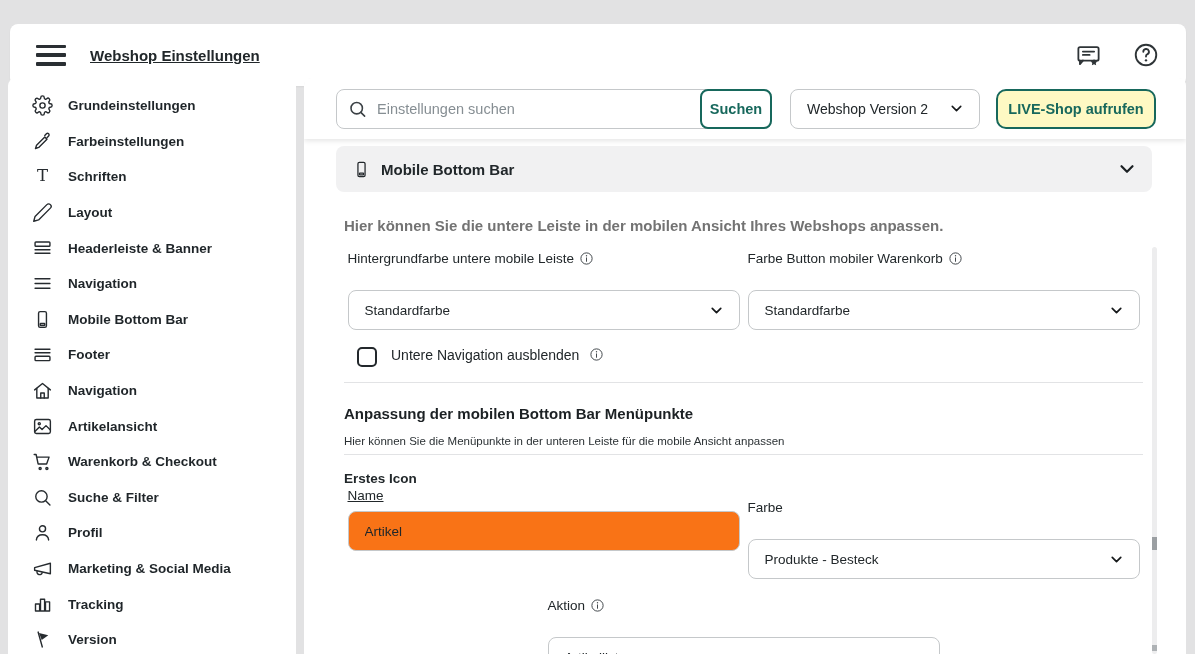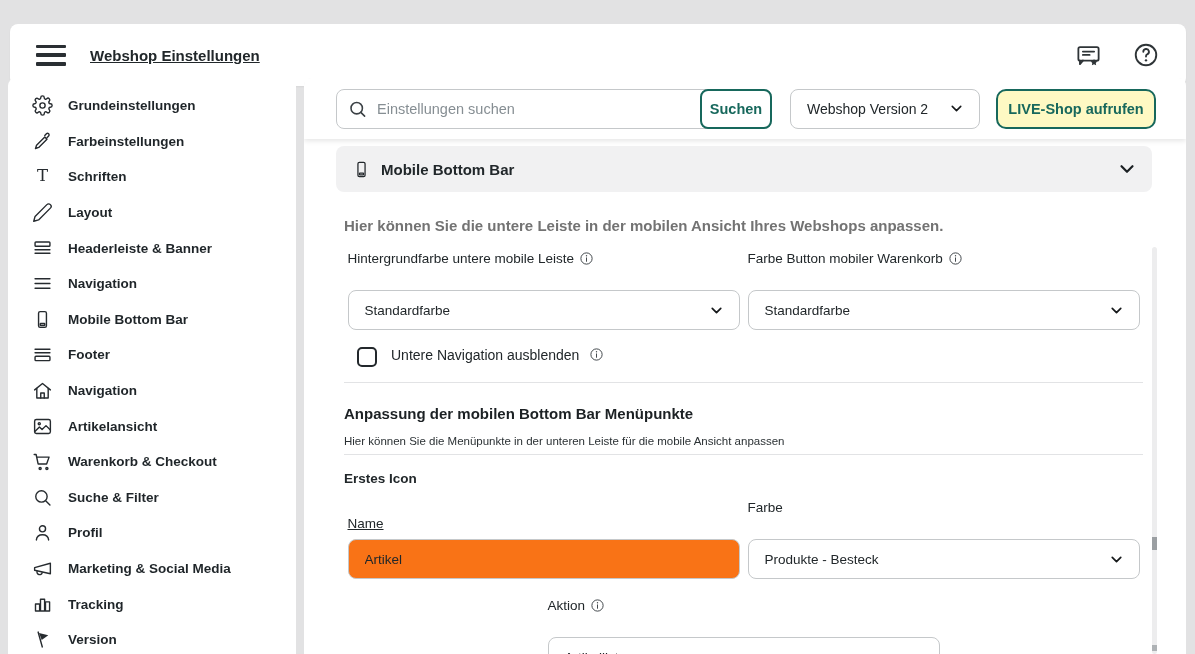--- a/index.html
+++ b/index.html
@@ -399,21 +399,21 @@
 
       <h3 class="menu-heading">Anpassung der mobilen Bottom Bar Menüpunkte</h3>
       <div class="menu-subtext">Hier können Sie die Menüpunkte in der unteren Leiste für die mobile Ansicht anpassen</div>
 
       <div class="divider" style="margin-top:7px;"></div>
 
       <div class="group-heading">Erstes Icon</div>
 
       <div class="row2">
         <div class="col">
-          <div class="field-label" style="margin-top:30px;text-decoration:underline;">
+          <div class="field-label" style="margin-top:2px;text-decoration:underline;">
             <span>Name</span>
           </div>
           <input class="text-input" type="text" value="Artikel" style="">
         </div>
         <div class="col">
           <div class="field-label" style="margin-top:14px;">
             <span>Farbe</span>
           </div>
           <div class="select">
             <span>Produkte - Besteck</span>

